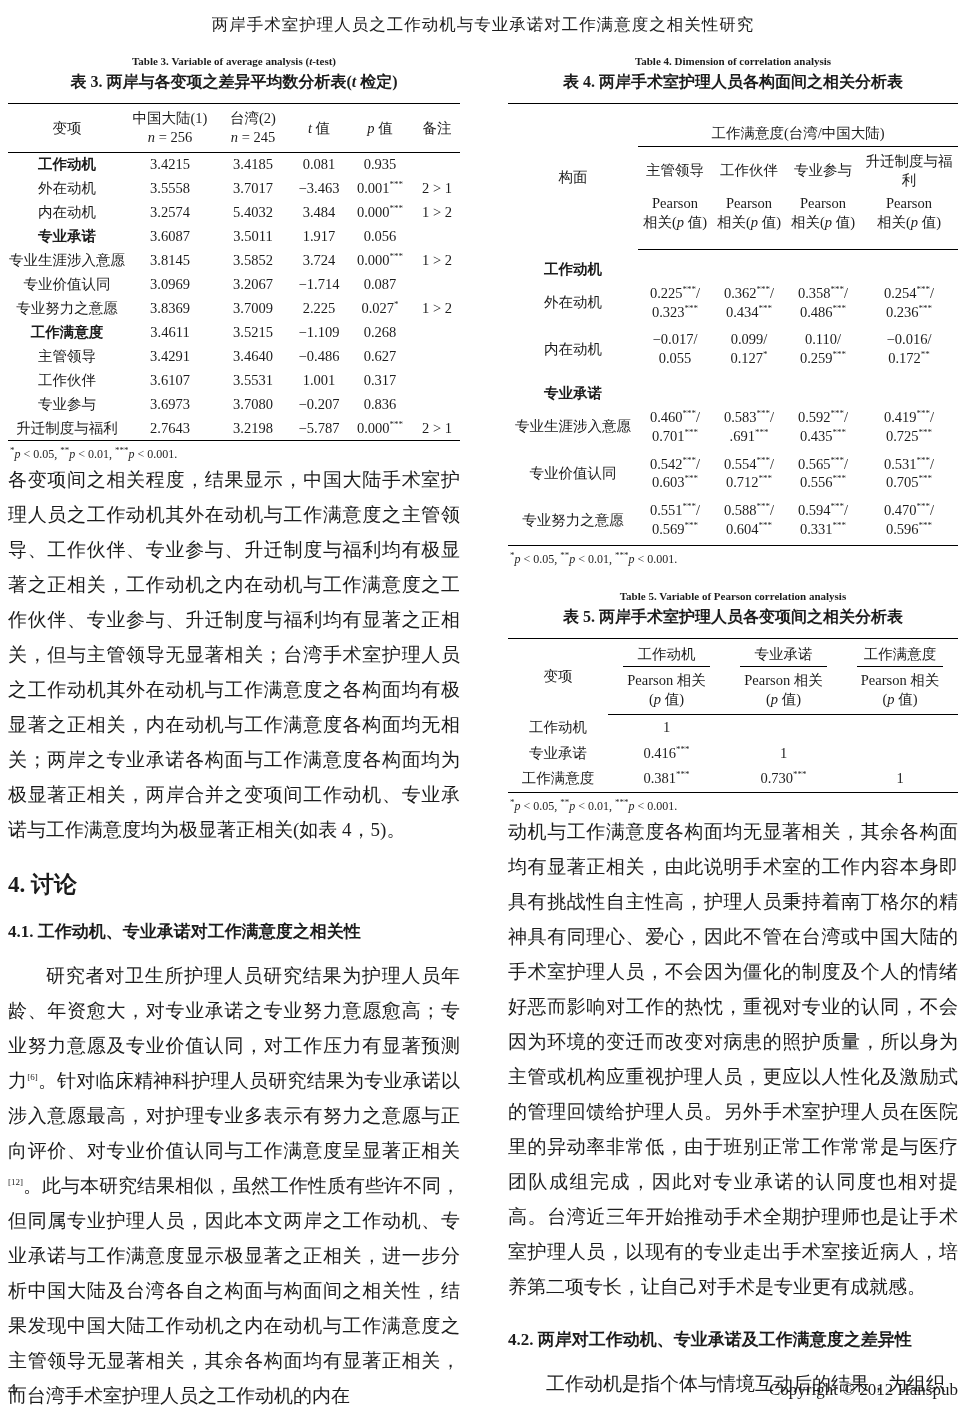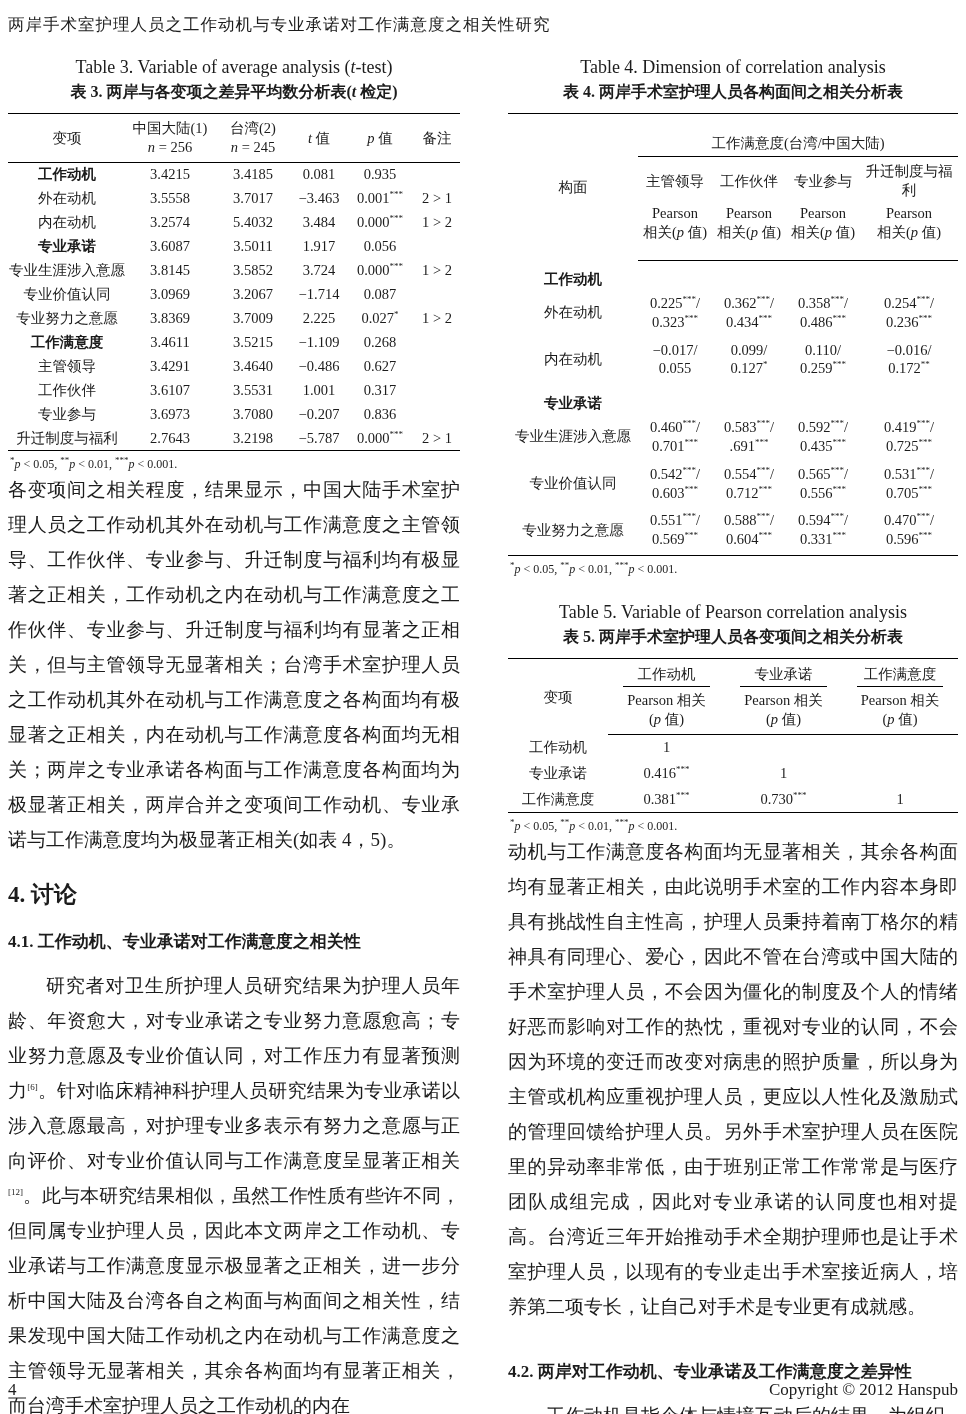--- a/index.html
+++ b/index.html
@@ -6,30 +6,30 @@
   html,body { background:#fff; }
   .page {
     position:relative;
     width:966px; height:1414px;
     background:#fff; color:#1c1c1c;
     font-family:"Liberation Serif","DejaVu Serif",serif;
     padding:14px 8px 46px 8px;
     overflow:hidden;
   }
   .running-header {
-    font-size:16.5px; letter-spacing:1px;
+    text-align:center; font-size:16.5px; letter-spacing:1px;
     margin-bottom:14px;
   }
   .columns { display:flex; margin-top:10px; }
   .col-left  { width:452px; margin-right:48px; }
   .col-right { width:450px; }
 
   
   .tbl-title { text-align:center; margin:4px 0 10px; line-height:1.45; }
-  .tbl-title .en { font-weight:normal; font-size:18px; font-family:"Liberation Serif","DejaVu Serif",serif; }
+  .tbl-title .en { font-weight:bold; font-size:11px; font-family:"Liberation Serif","DejaVu Serif",serif; }
   .tbl-title .zh { font-weight:bold; font-size:16px; font-family:Liberation Serif, serif; }
 
   
   table { border-collapse:collapse; table-layout:fixed; width:100%;
           font-size:14.5px; line-height:1.3; }
   th,td { text-align:center; vertical-align:middle; font-weight:normal; padding:2px 1px; }
   sup   { font-size:9px; line-height:0; }
   .bold { font-weight:bold; font-family:"Liberation Sans","DejaVu Sans",sans-serif; }
 
   .t3 { border-top:1.8px solid #000; border-bottom:1.8px solid #000; }
@@ -362,21 +362,21 @@
               <td>0.381<sup>***</sup></td>
               <td>0.730<sup>***</sup></td>
               <td>1</td>
             </tr>
           </tbody>
       </table>
       <div class="footnote"><sup>*</sup><i>p</i> &lt; 0.05, <sup>**</sup><i>p</i> &lt; 0.01, <sup>***</sup><i>p</i> &lt; 0.001.</div>
 
       <p class="body-text">动机与工作满意度各构面均无显著相关，其余各构面均有显著正相关，由此说明手术室的工作内容本身即具有挑战性自主性高，护理人员秉持着南丁格尔的精神具有同理心、爱心，因此不管在台湾或中国大陆的手术室护理人员，不会因为僵化的制度及个人的情绪好恶而影响对工作的热忱，重视对专业的认同，不会因为环境的变迁而改变对病患的照护质量，所以身为主管或机构应重视护理人员，更应以人性化及激励式的管理回馈给护理人员。另外手术室护理人员在医院里的异动率非常低，由于班别正常工作常常是与医疗团队成组完成，因此对专业承诺的认同度也相对提高。台湾近三年开始推动手术全期护理师也是让手术室护理人员，以现有的专业走出手术室接近病人，培养第二项专长，让自己对手术是专业更有成就感。</p>
 
-      <h3 class="sec-h2" style="margin-top:32px;"><span class="num">4.2.</span> <span class="zh-bold">两岸对工作动机、专业承诺及工作满意度之差异性</span></h3>
+      <h3 class="sec-h2" style="margin-top:20px;"><span class="num">4.2.</span> <span class="zh-bold">两岸对工作动机、专业承诺及工作满意度之差异性</span></h3>
 
       <p class="body-text indent" style="margin-top:10px;">工作动机是指个体与情境互动后的结果，为组织</p>
     </div>
   </div>
 
   <div class="page-footer">
     <span>4</span>
     <span>Copyright © 2012 Hanspub</span>
   </div>
 </div>

